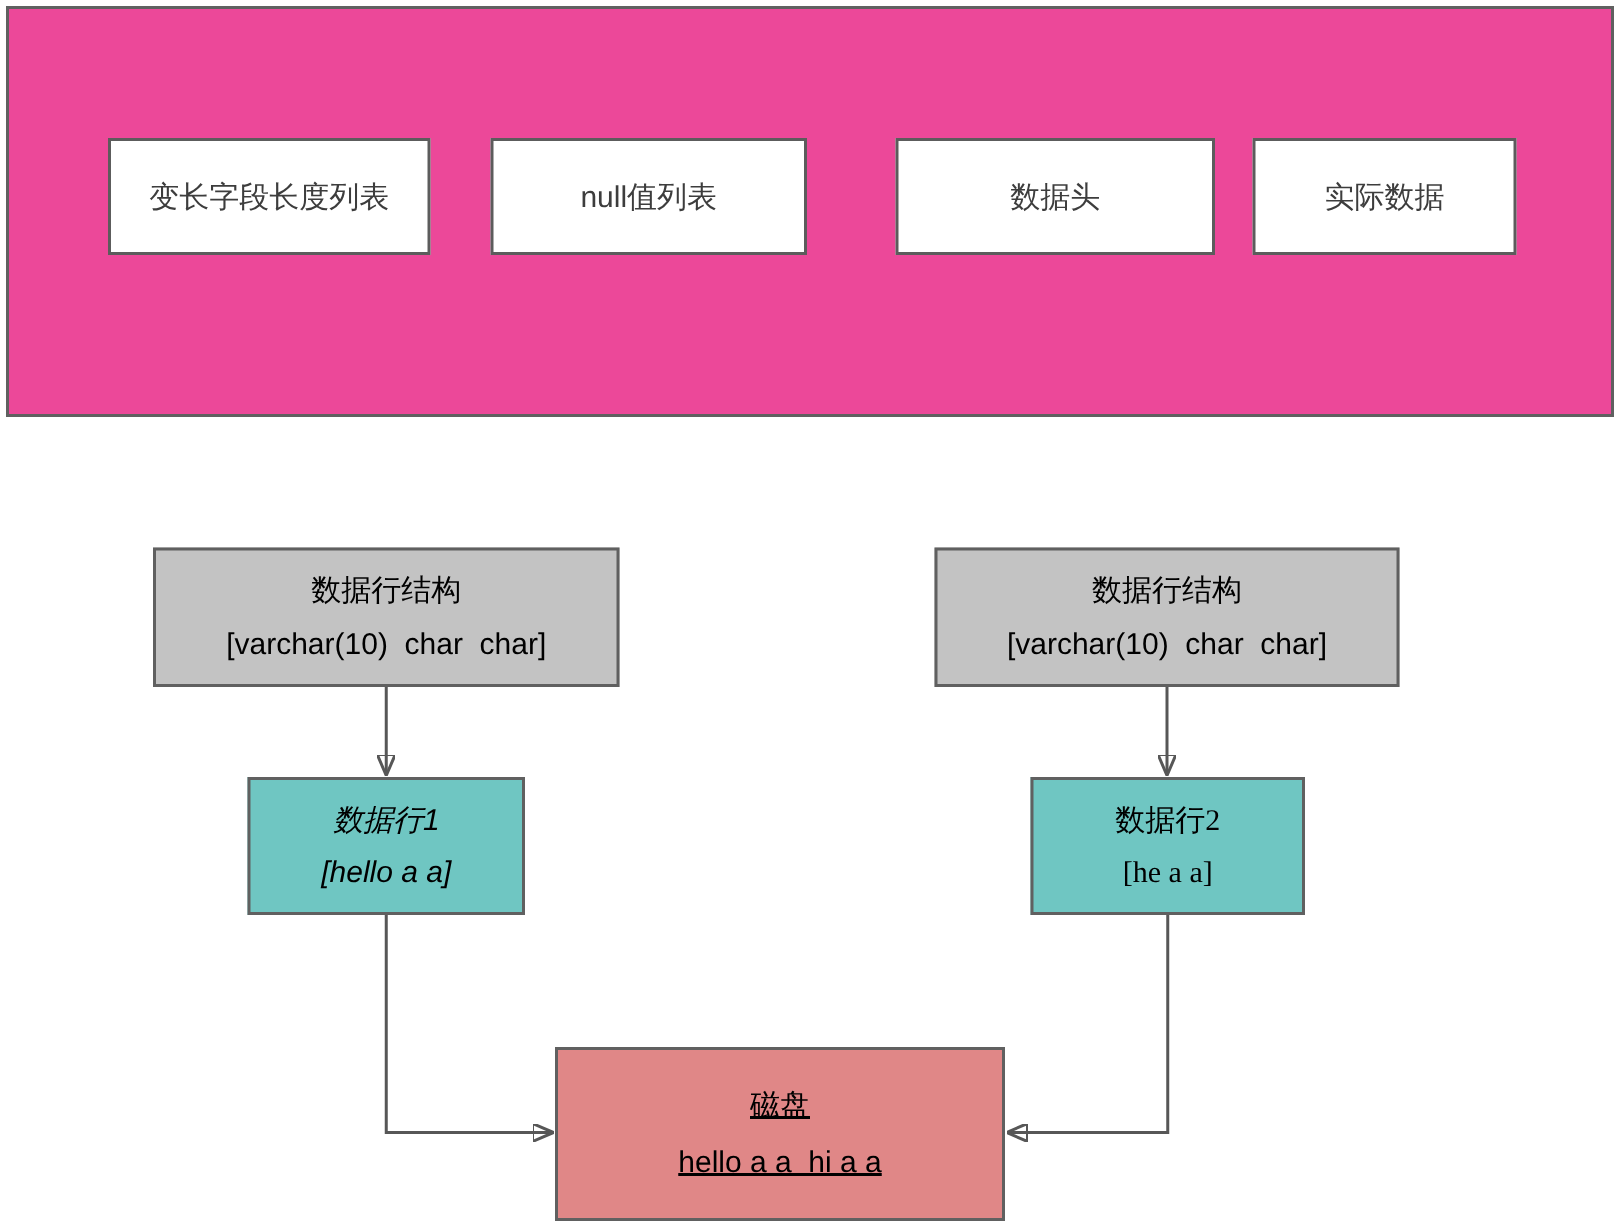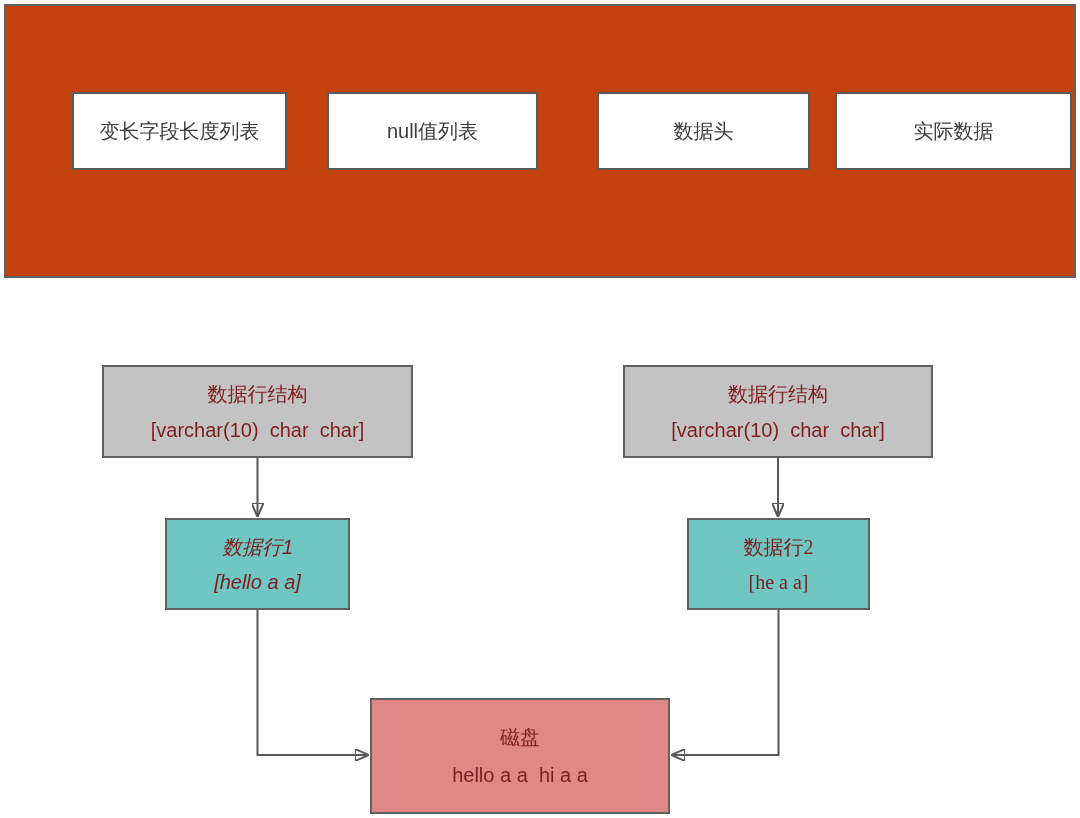--- a/index.html
+++ b/index.html
@@ -17,52 +17,52 @@
     background: #ffffff;
     overflow: hidden;
     color: #3d3d3d;
   }
 
   
   .container-box {
     position: absolute;
     left: 4px; top: 4px;
     width: 1072px; height: 274px;
-    background: #c2410c;
+    background: #ec4899;
     border: 2px solid #606060;
   }
 
   .segment {
     position: absolute;
     top: 86px;
     height: 78px;
     background: #ffffff;
     border: 2px solid #5c5c5c;
     display: flex;
     align-items: center;
     justify-content: center;
     font-size: 20px;
     color: #3d3d3d;
   }
   .seg-1 { left: 66px;  width: 215px; }
   .seg-2 { left: 321px; width: 211px; }
   .seg-3 { left: 591px; width: 213px; }
-  .seg-4 { left: 829px; width: 237px; }
+  .seg-4 { left: 829px; width: 176px; }
 
   
   .node {
     position: absolute;
     border: 2px solid #606060;
     display: flex;
     flex-direction: column;
     align-items: center;
     justify-content: center;
     text-align: center;
     font-size: 20px;
-    color: #7f1d1d;
+    color: #000000;
     line-height: 1.0;
   }
   .node .title { white-space: pre; }
   .node .detail { white-space: pre; }
 
   .node-gray {
     background: #c3c3c3;
     gap: 16px;
   }
   .struct-1 { left: 102px; top: 365px; width: 311px; height: 93px; }
@@ -71,20 +71,21 @@
   .node-teal {
     background: #6fc6c2;
     gap: 15px;
   }
   .row-1 { left: 165px; top: 518px; width: 185px; height: 92px; font-style: italic; }
   .row-2 { left: 687px; top: 518px; width: 183px; height: 92px; font-family: Liberation Serif, serif; }
 
   .node-disk {
     background: #e08787;
     gap: 18px;
+    text-decoration: underline;
   }
   .disk { left: 370px; top: 698px; width: 300px; height: 116px; }
 
   .connector-layer {
     position: absolute;
     left: 0; top: 0;
     width: 1080px;
     height: 818px;
     pointer-events: none;
   }

